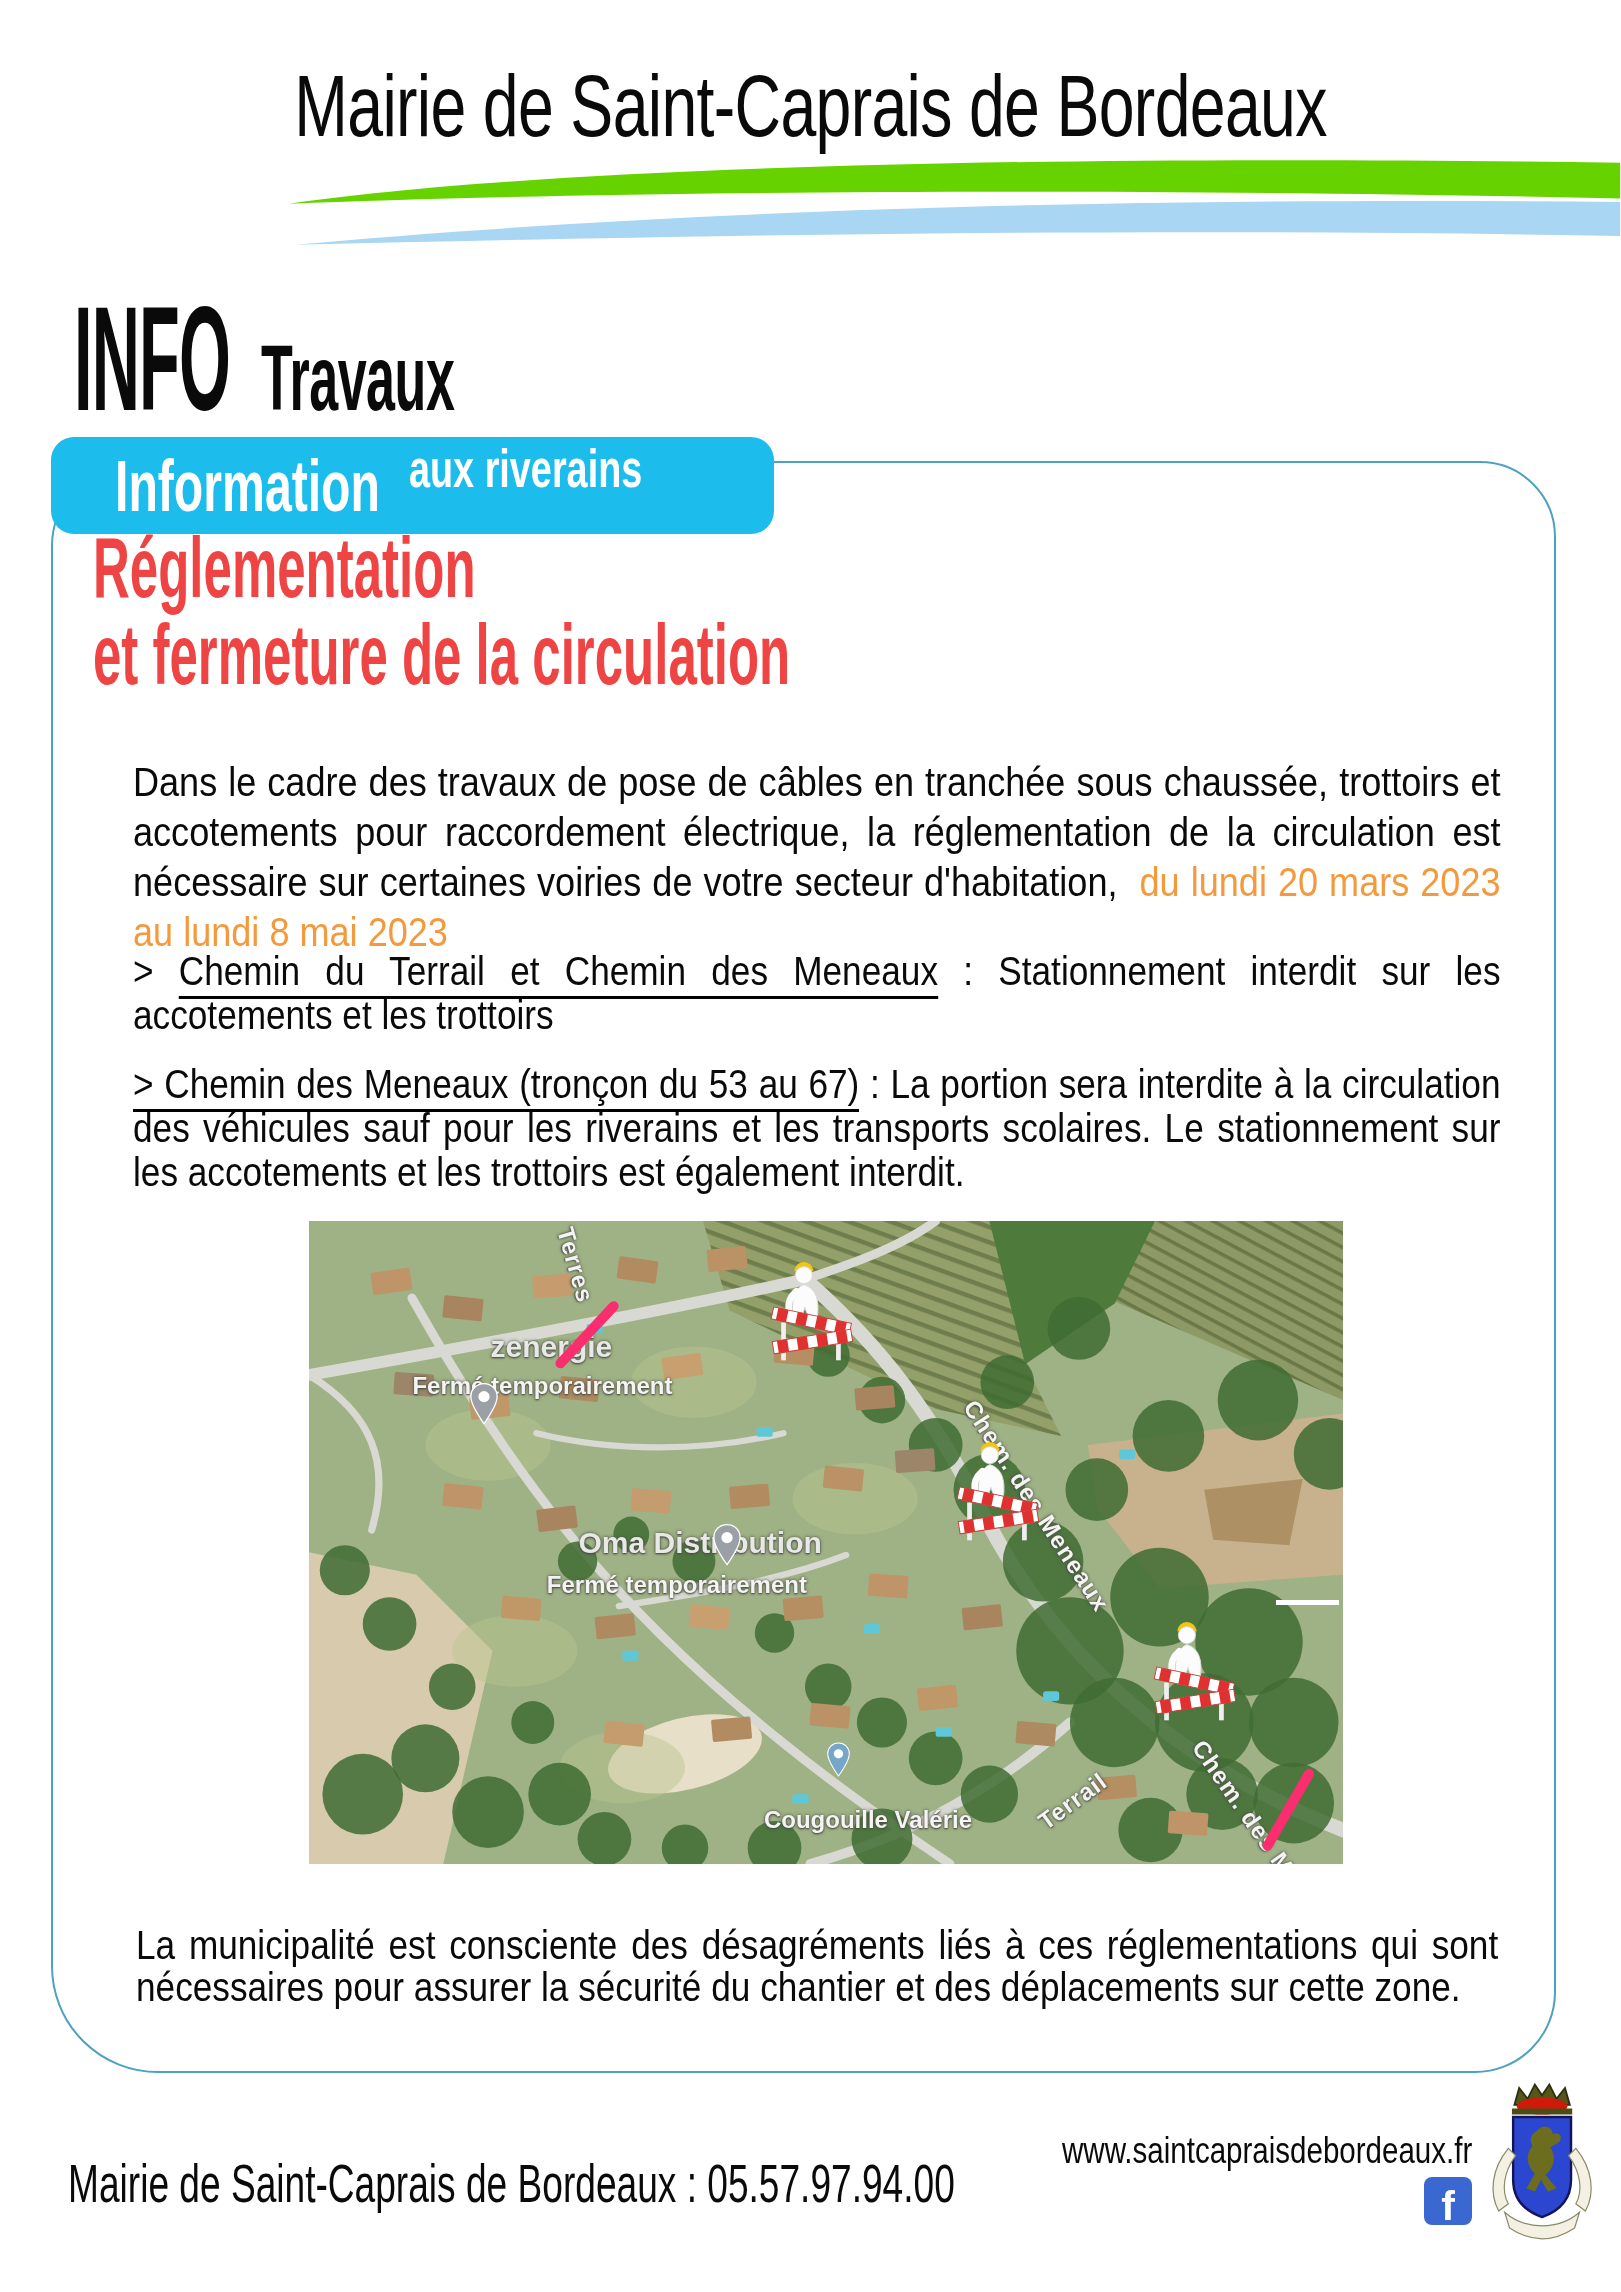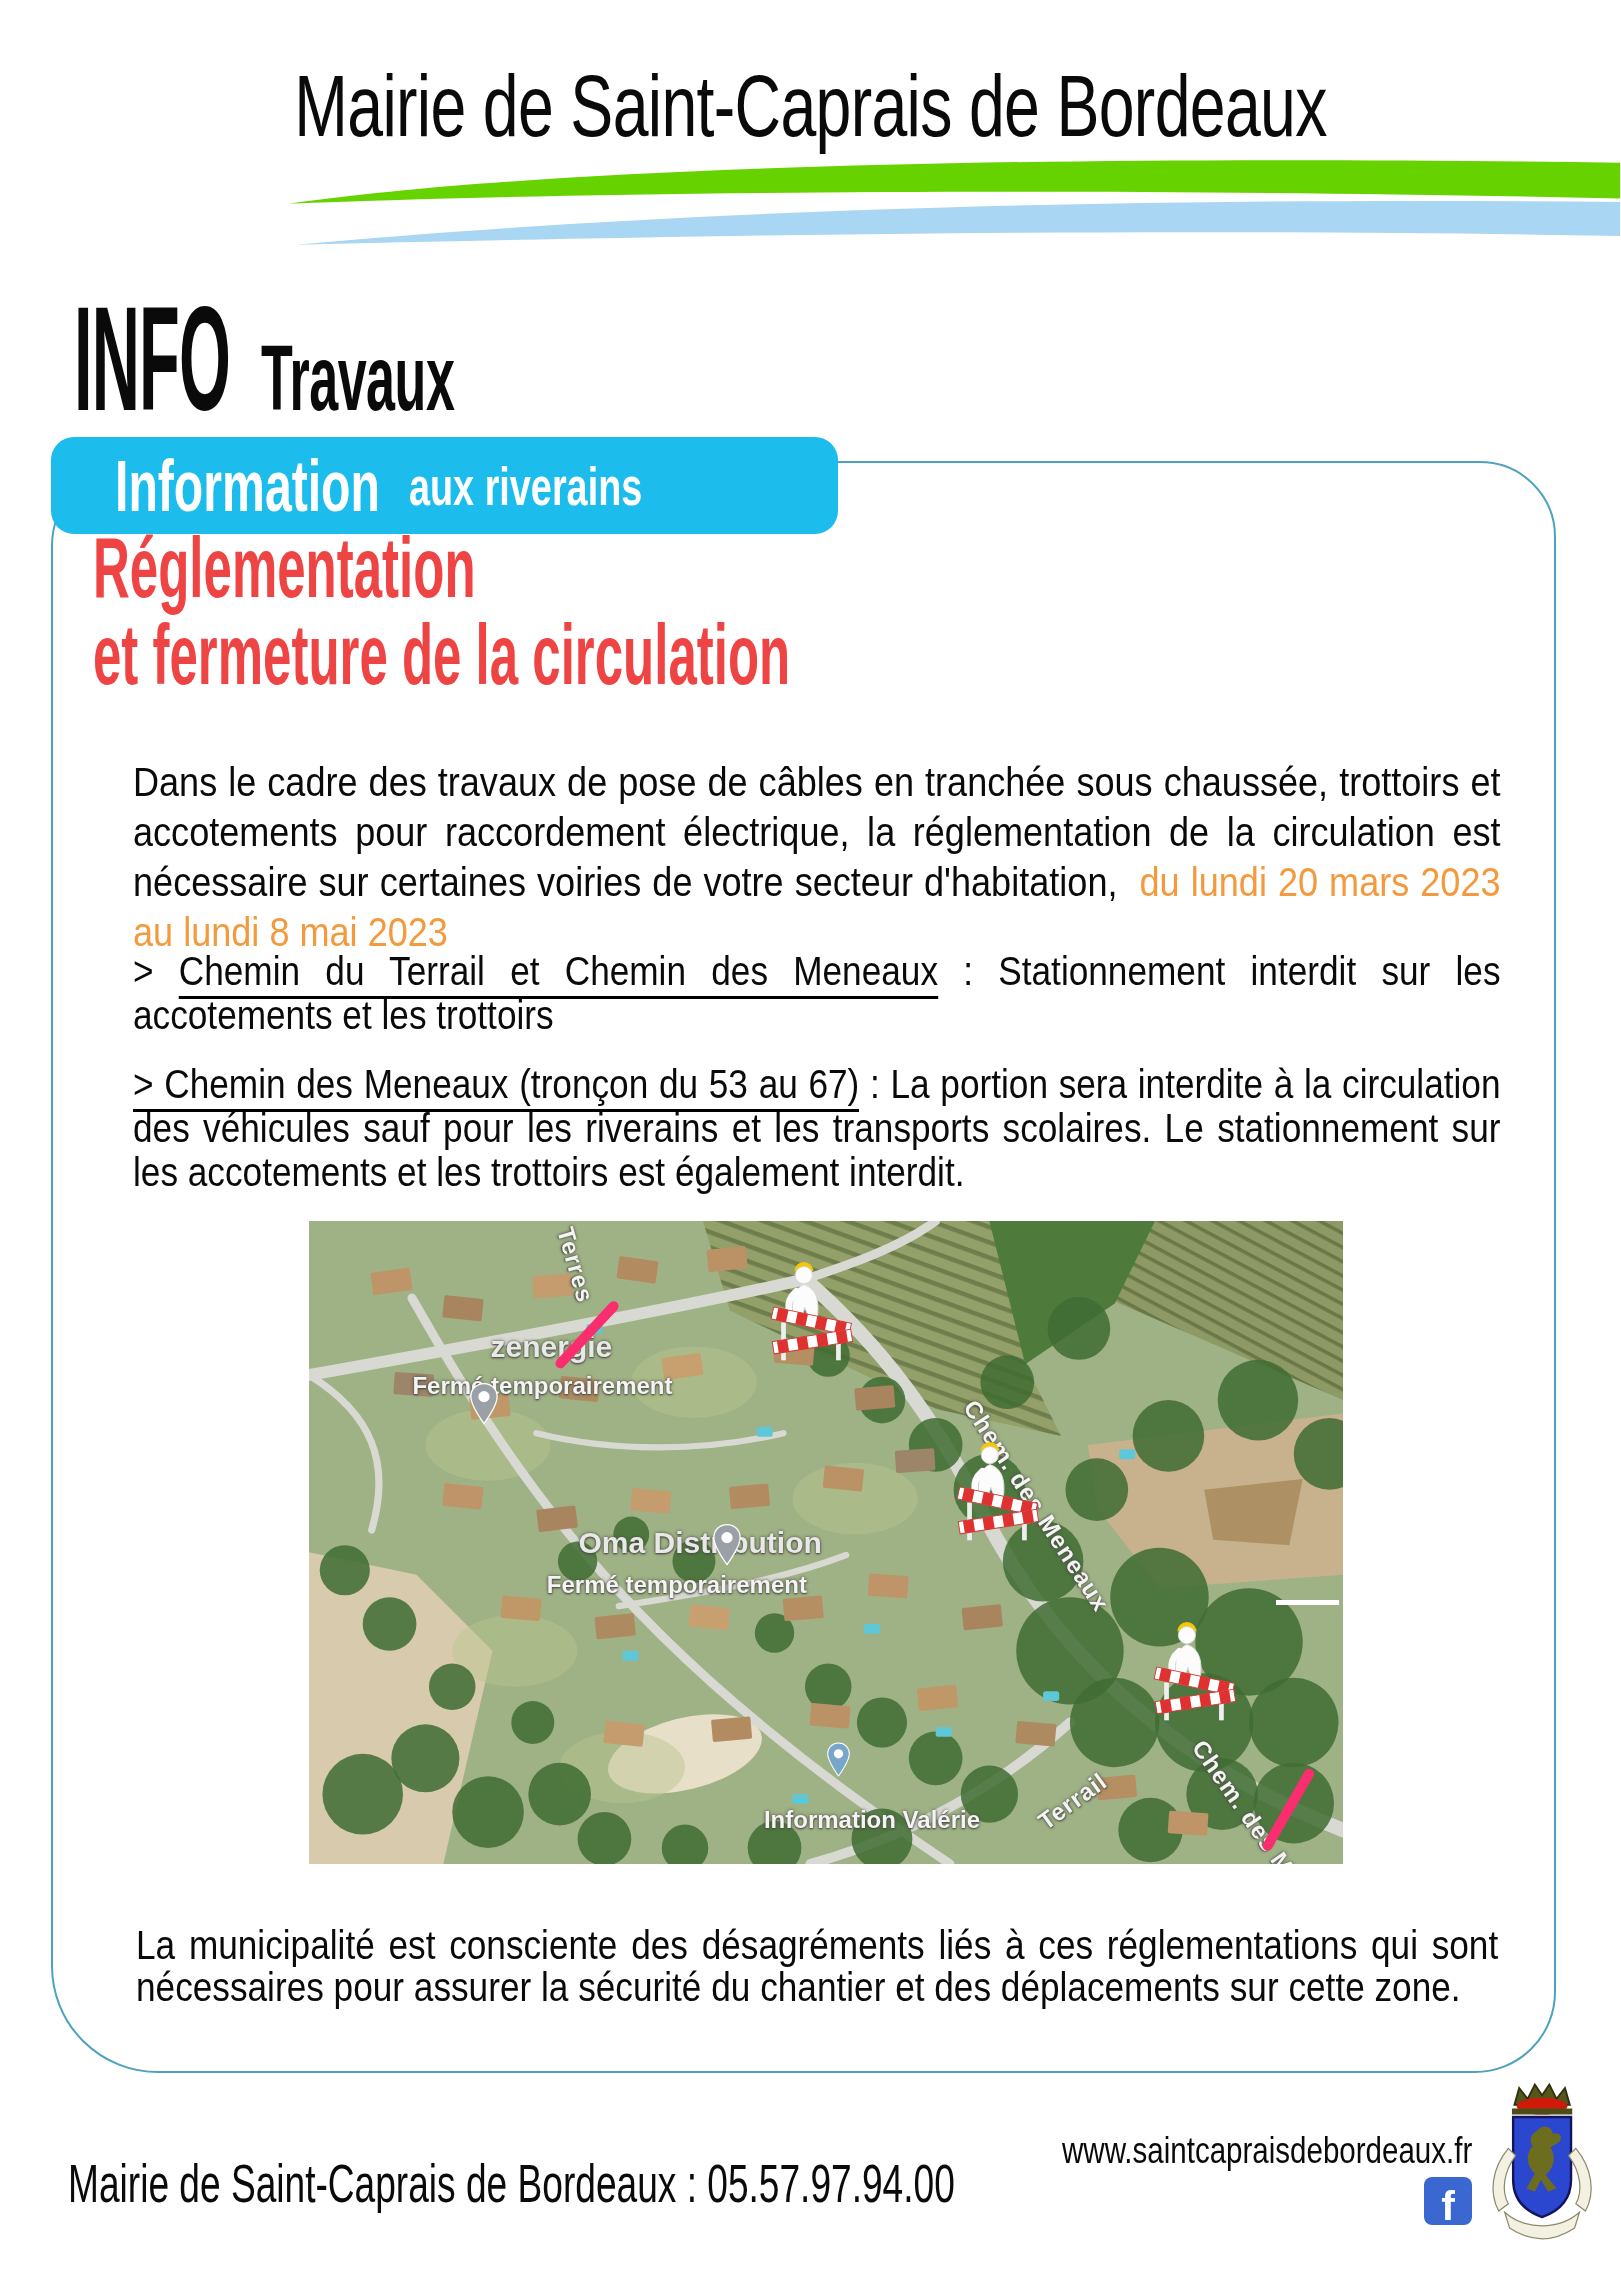--- a/index.html
+++ b/index.html
@@ -14,22 +14,22 @@
   #header-title{top:56px;left:0;width:1622px;text-align:center;font-size:87px;font-weight:400;letter-spacing:-0.9px;white-space:nowrap;}
   #header-title .condC{transform:scaleX(.74);}
   #swoosh{top:152px;left:287px;width:1335px;height:100px;}
 
   
   #info-title{top:288px;left:74px;white-space:nowrap;}
   #info-big{font-size:145px;font-weight:bold;line-height:1;transform:scale(.46,1.02);transform-origin:0 100%;letter-spacing:-1.8px;}
   #info-small{font-size:93px;font-weight:bold;line-height:1;transform:scale(.56,1);transform-origin:0 100%;margin-left:-152px;letter-spacing:-0.9px;}
 
   
-  #badge{top:437px;left:51px;width:787px;height:97px;background:#1cbcec;border-radius:23px;
-         display:flex;align-items:center;padding-left:64px;box-sizing:border-box;z-index:3;color:#fff;}
+  #badge{top:437px;left:51px;width:723px;height:97px;background:#1cbcec;border-radius:23px;
+         display:flex;align-items:flex-start;padding-left:64px;box-sizing:border-box;z-index:3;color:#fff;}
   #badge-strong{font-size:73px;font-weight:bold;line-height:97px;transform:scaleX(.66);transform-origin:0 50%;}
   #badge-rest{font-size:54px;font-weight:bold;transform:scaleX(.70);transform-origin:0 50%;margin-left:-107px;}
 
   
   #frame{top:461px;left:51px;width:1505px;height:1612px;border:2.7px solid #4da2be;
          border-radius:85px 76px 81px 107px;box-sizing:border-box;z-index:1;}
 
   
   #orange-heading{top:524px;left:93px;font-size:85px;font-weight:bold;color:#ef4444;line-height:87px;white-space:nowrap;z-index:4;}
   #orange-heading .condL{transform:scaleX(.60);}
@@ -223,21 +223,21 @@
         <rect x="540" y="640" width="18" height="11" rx="3" fill="#5fc8d8"></rect>
         <rect x="905" y="255" width="18" height="11" rx="3" fill="#5fc8d8"></rect>
       </g>
   </svg>
   <div id="map-overlays" style="position:absolute;left:0;top:0;width:100%;height:100%;">
       <div class="mlabel road" style="left: 26%; top: 0.5%; transform: rotate(74deg);">Terres</div>
       <div class="mlabel poi" style="left: 13.5%; top: 17%;">zenergie</div>
       <div class="mlabel sub" style="left: 10%; top: 23.5%;">Fermé temporairement</div>
       <div class="mlabel poi" style="left: 22%; top: 47.5%;">Oma Distribution</div>
       <div class="mlabel sub" style="left: 23%; top: 54.5%;">Fermé temporairement</div>
-      <div class="mlabel sub" style="left: 44%; top: 91%;">Information Valérie</div>
+      <div class="mlabel sub" style="left: 44%; top: 91%;">Cougouille Valérie</div>
       <div class="mlabel road" style="left: 65%; top: 27%; transform: rotate(57deg);">Chem. des Meneaux</div>
       <div class="mlabel road" style="left: 87%; top: 80%; transform: rotate(55deg);">Chem. des Mene</div>
       <div class="mlabel road" style="left: 70%; top: 92%; transform: rotate(-36deg);">Terrail</div>
       <div class="worker" style="left: 44%; top: 6%;"><svg viewBox="0 0 90 112" width="100%" height="100%">
  <path d="M28,12 a10,10 0 0 1 20,0 Z" fill="#f5c60a"></path>
  <circle cx="38" cy="16" r="9" fill="#fdfdfd" stroke="#d8d8d8" stroke-width="1"></circle>
  <path d="M38,26 c-10,4 -14,17 -11,36 l8,2 4,-14 5,14 8,-2 c3,-19 -1,-32 -14,-36 z" fill="#fcfcfc" stroke="#dcdcdc" stroke-width="1"></path>
  <path d="M30,33 c-7,6 -9,13 -8,20" stroke="#fcfcfc" stroke-width="7" fill="none" stroke-linecap="round"></path>
  <rect x="14" y="66" width="5" height="40" fill="#efefef"></rect>
           <rect x="72" y="66" width="5" height="40" fill="#efefef"></rect>

